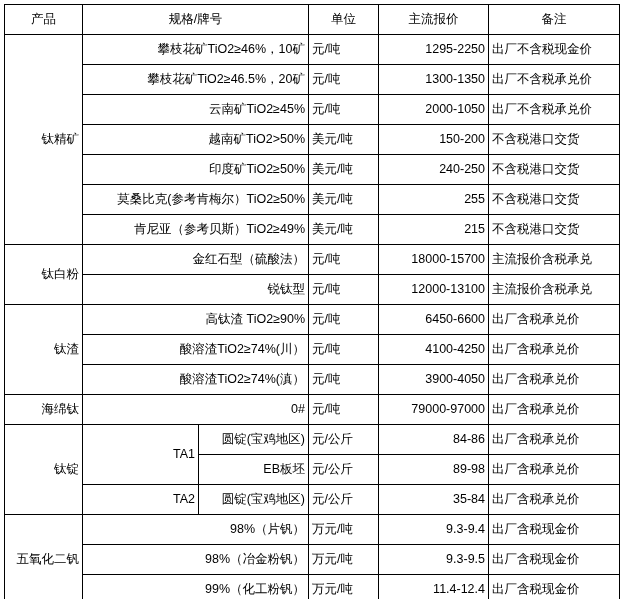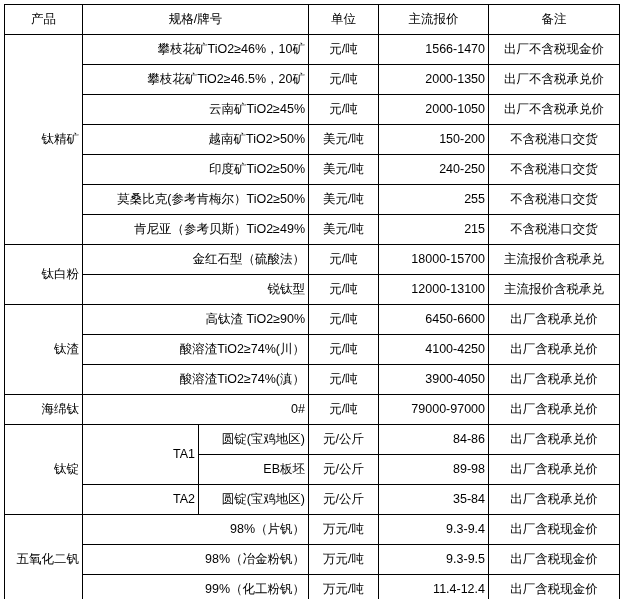--- a/index.html
+++ b/index.html
@@ -34,21 +34,21 @@
     font-weight: normal;
     overflow: hidden;
     white-space: nowrap;
   }
   .hdr td {
     text-align: center;
     font-weight: bold;
     font-size: 13px;
     height: 30px;
   }
-  .c-center { text-align: center; }
+  .c-center { text-align: left; }
   .c-left { text-align: right; }
   .grp {
     text-align: right;
     font-weight: bold;
     font-size: 13px;
   }
   .col-a { width: 78px; }
   .col-b1 { width: 116px; }
   .col-b2 { width: 110px; }
   .col-c { width: 70px; }
@@ -73,27 +73,27 @@
           <td class="c-center">产品</td>
           <td class="c-center" colspan="2">规格/牌号</td>
           <td class="c-center">单位</td>
           <td class="c-center">主流报价</td>
           <td class="c-center">备注</td>
         </tr>
         <tr>
           <td class="grp" rowspan="7">钛精矿</td>
           <td class="c-left" colspan="2">攀枝花矿TiO2≥46%，10矿</td>
           <td class="c-center">元/吨</td>
-          <td class="c-left">1566-1470</td>
+          <td class="c-left">1295-2250</td>
           <td class="c-center">出厂不含税现金价</td>
         </tr>
         <tr>
           <td class="c-left" colspan="2">攀枝花矿TiO2≥46.5%，20矿</td>
           <td class="c-center">元/吨</td>
-          <td class="c-left">2000-1350</td>
+          <td class="c-left">1300-1350</td>
           <td class="c-center">出厂不含税承兑价</td>
         </tr>
         <tr>
           <td class="c-left" colspan="2">云南矿TiO2≥45%</td>
           <td class="c-center">元/吨</td>
           <td class="c-left">2000-1050</td>
           <td class="c-center">出厂不含税承兑价</td>
         </tr>
         <tr>
           <td class="c-left" colspan="2">越南矿TiO2&gt;50%</td>

